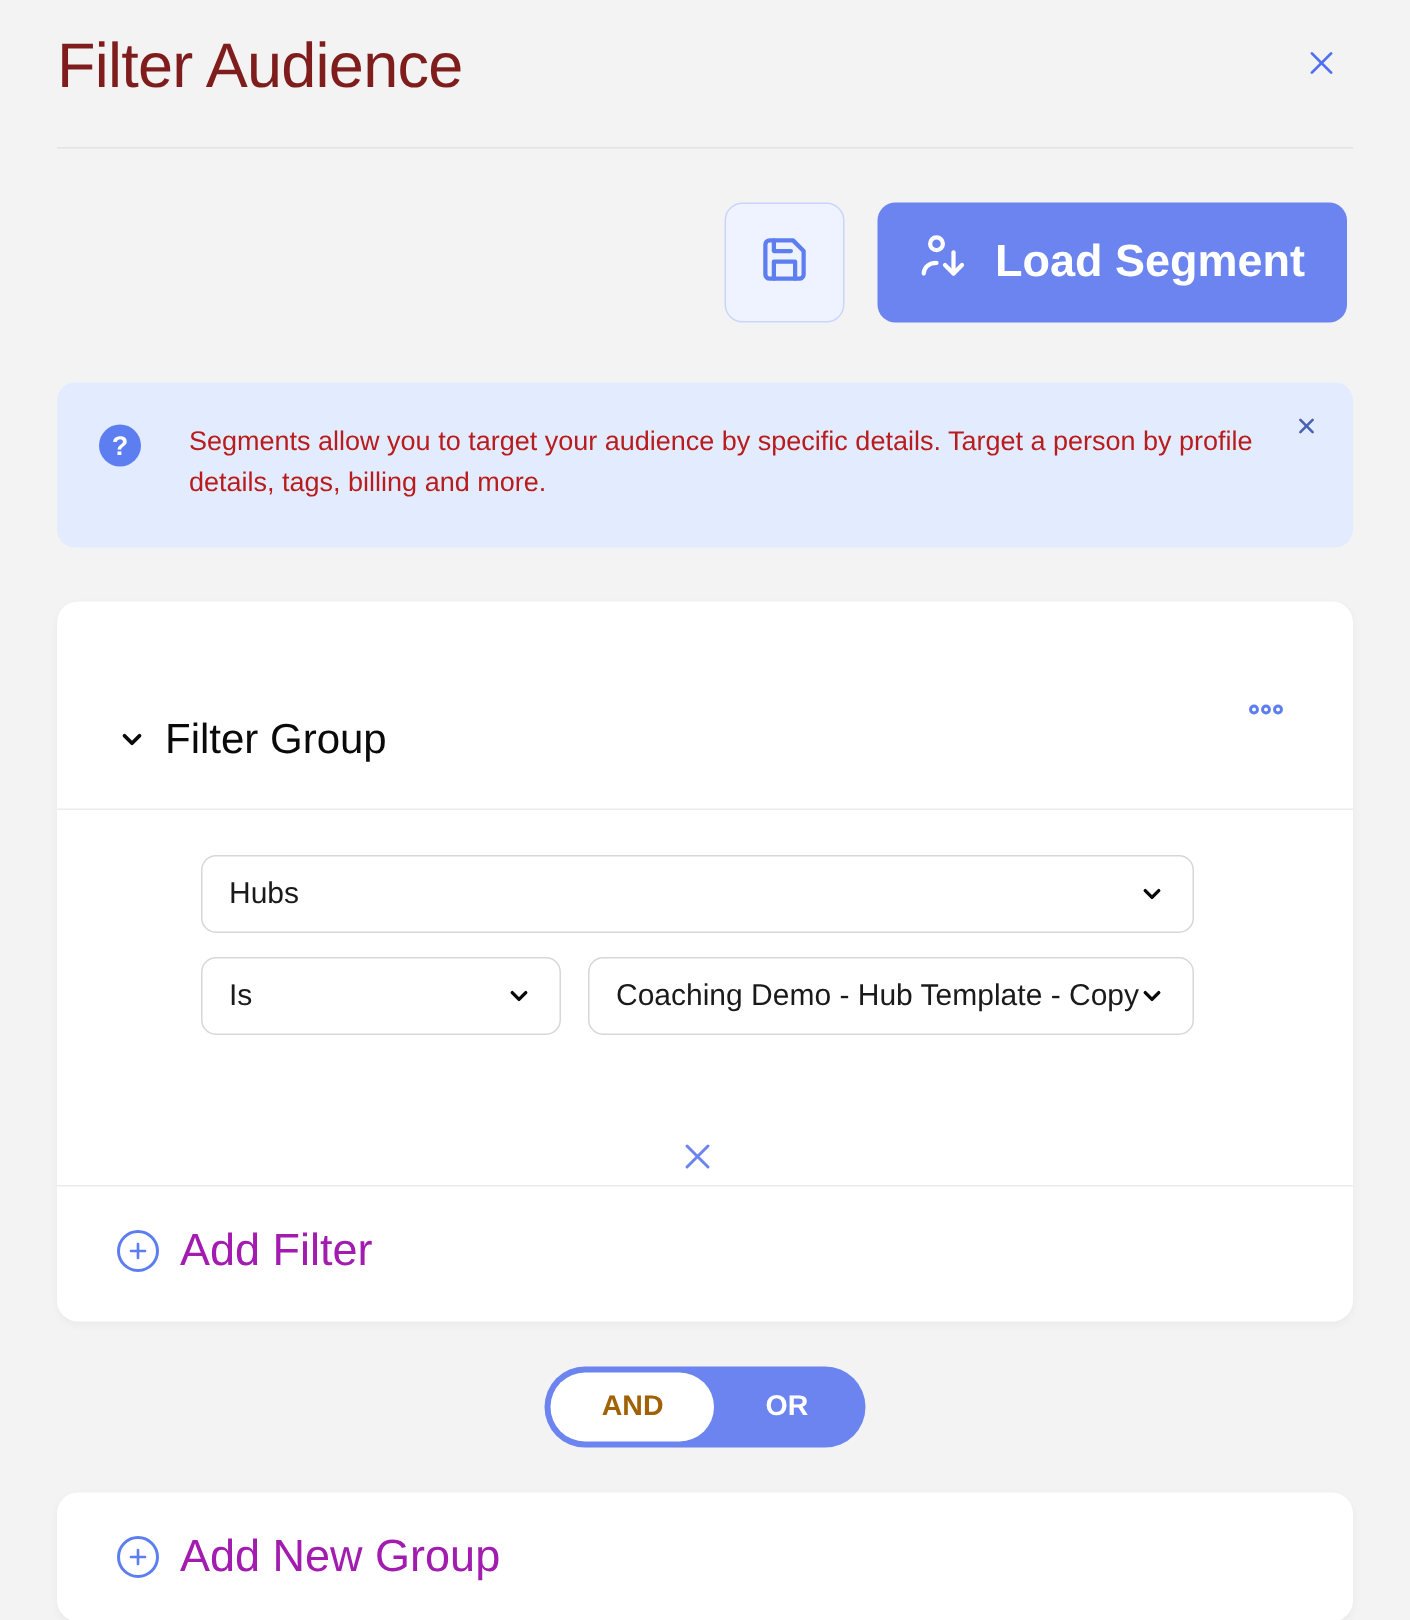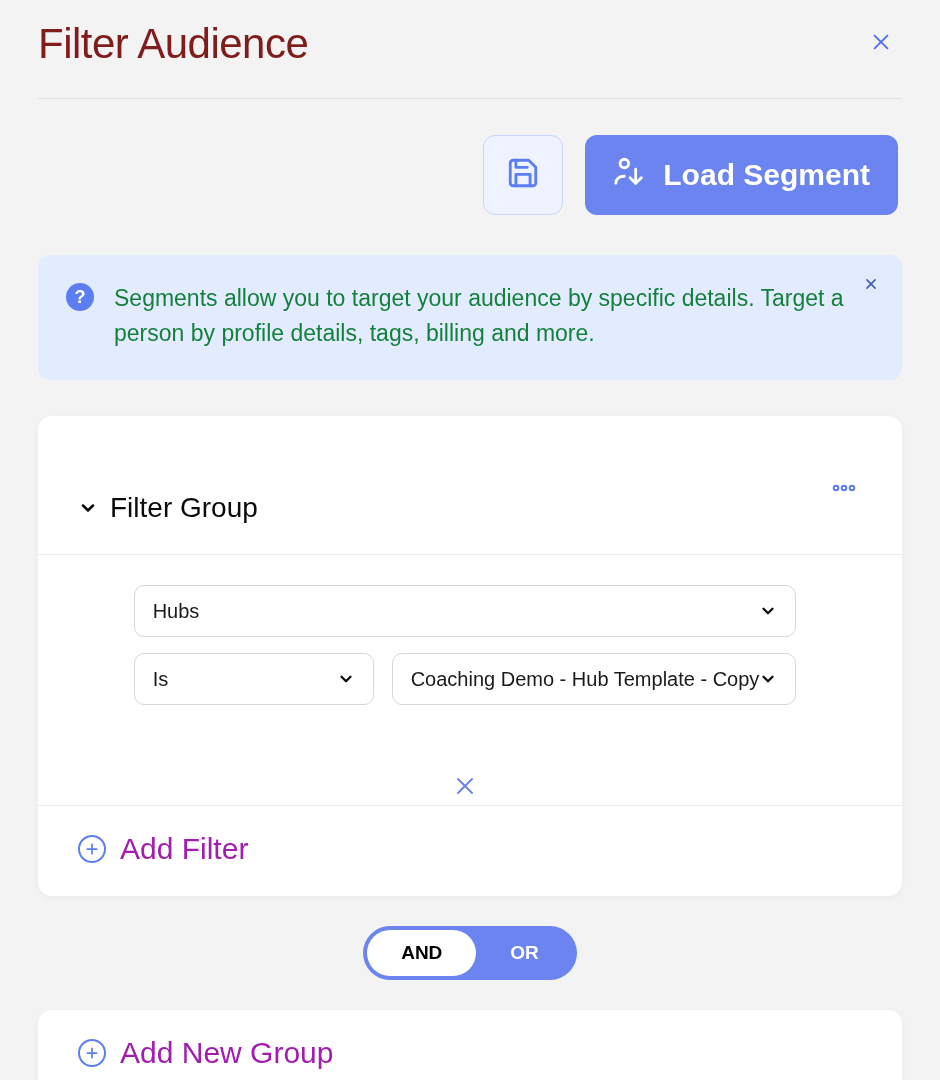--- a/index.html
+++ b/index.html
@@ -82,23 +82,24 @@
     color: #fff;
     display: flex;
     align-items: center;
     justify-content: center;
     font-size: 18px;
     font-weight: 700;
     flex-shrink: 0;
     margin-top: 2px;
   }
   .info-text {
-    color: #15803d;
-    font-size: 23px;
+    color: #b91c1c;
+    font-size: 18px;
     line-height: 1.5;
+    margin-left: 12px;
   }
   .info-close {
     position: absolute;
     top: 20px;
     right: 24px;
     color: #4a62b5;
     font-size: 18px;
     cursor: pointer;
   }
   .card {
@@ -229,21 +230,21 @@
     border-radius: 40px;
     display: flex;
     align-items: center;
     justify-content: center;
     font-size: 19px;
     font-weight: 700;
     padding: 0 34px;
   }
   .toggle-active {
     background: #fff;
-    color: #000000;
+    color: #a16207;
   }
   .toggle-inactive {
     color: #fff;
   }
   .add-group-card {
     padding: 26px 40px;
     display: flex;
     align-items: center;
     gap: 14px;
     cursor: pointer;

